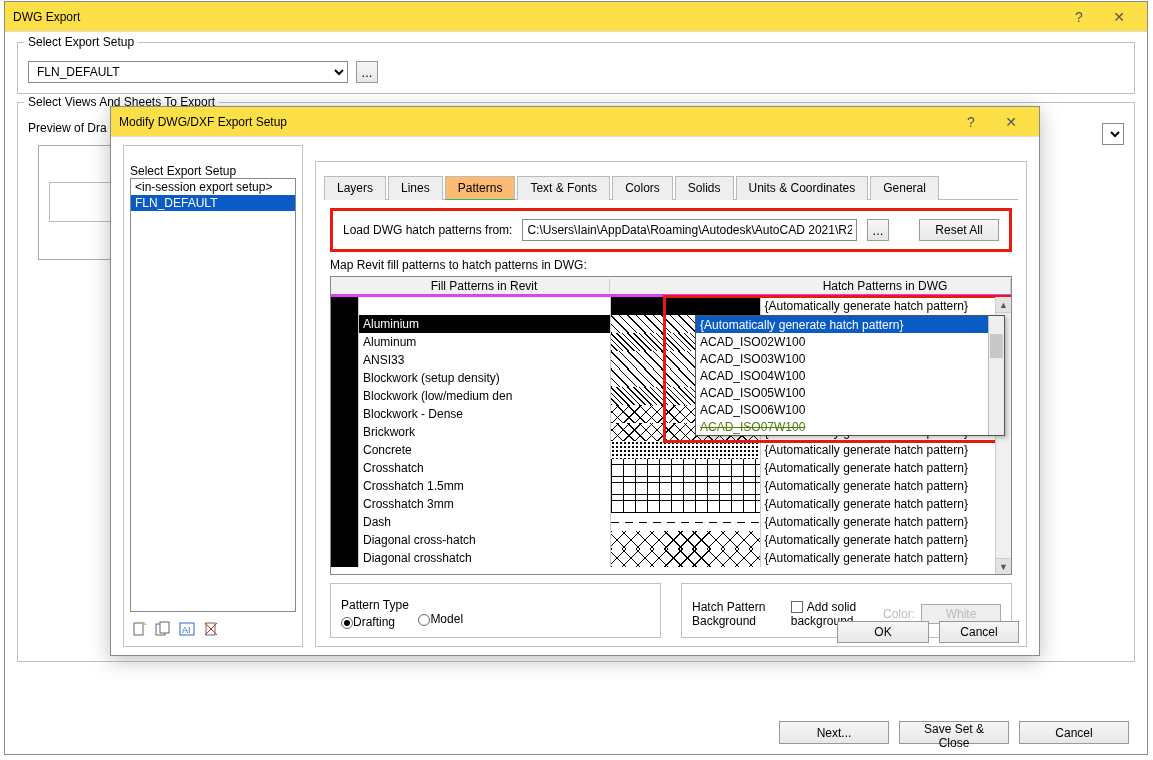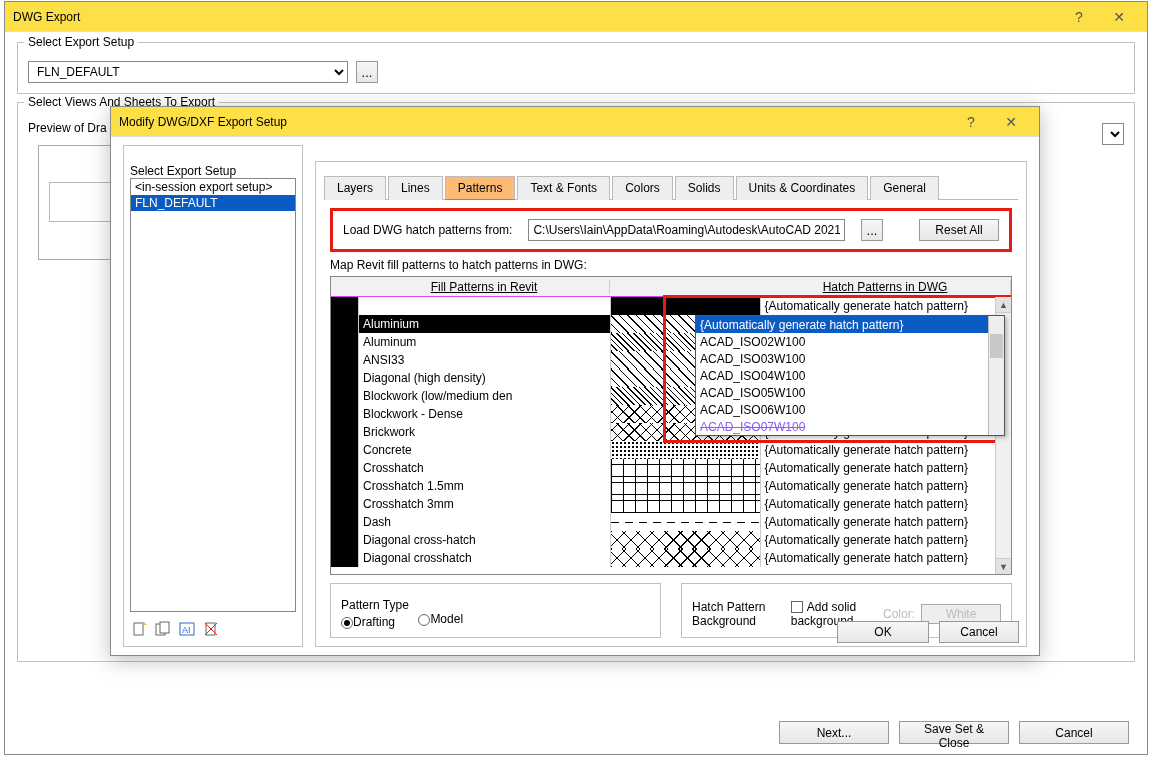--- a/index.html
+++ b/index.html
@@ -160,39 +160,38 @@
     top: 1px;
   }
   .tab.active {
     background: #fdba74;
     border-bottom: 1px solid #22c55e;
     z-index: 1;
   }
   .load-row {
     display: flex;
     align-items: center;
-    gap: 16px;
+    gap: 10px;
     border: 3px solid #e91a11;
     padding: 8px 10px;
     margin: 0 6px 6px 6px;
   }
   .table-wrap {
     flex: 1;
     border: 1px solid #888;
     margin: 2px 6px 8px 6px;
     position: relative;
     overflow: hidden;
   }
   .thead {
     display: flex;
     background: #f1f1f1;
-    border-bottom: 1px solid #d946ef;
+    border-bottom: 3px solid #d946ef;
     height: 20px;
     align-items: center;
-    text-decoration: underline;
   }
   .thead .col {
     border-right: 1px solid #ccc;
     padding: 0 4px;
     text-align: center;
   }
   .col-swatch { width: 28px; }
   .col-name { flex: 1.1; }
   .col-pattern { width: 150px; }
   .col-hatch { flex: 1.1; }
@@ -456,21 +455,21 @@
               <div class="chatch">{Automatically generate hatch pattern}</div>
             </div>
             <div class="trow">
               <div class="swatch"></div>
               <div class="cname">ANSI33</div>
               <div class="cpat pat-d1"></div>
               <div class="chatch">{Automatically generate hatch pattern}</div>
             </div>
             <div class="trow">
               <div class="swatch"></div>
-              <div class="cname">Diagonal (high density)</div>
+              <div class="cname">Blockwork (setup density)</div>
               <div class="cpat pat-d1"></div>
               <div class="chatch">{Automatically generate hatch pattern}</div>
             </div>
             <div class="trow">
               <div class="swatch"></div>
               <div class="cname">Blockwork (low/medium den</div>
               <div class="cpat pat-d2"></div>
               <div class="chatch">{Automatically generate hatch pattern}</div>
             </div>
             <div class="trow">
@@ -529,21 +528,21 @@
             </div>
           </div>
 
         <div class="dropdown">
           <div class="opt sel">{Automatically generate hatch pattern}</div>
           <div class="opt">ACAD_ISO02W100</div>
           <div class="opt">ACAD_ISO03W100</div>
           <div class="opt">ACAD_ISO04W100</div>
           <div class="opt">ACAD_ISO05W100</div>
           <div class="opt">ACAD_ISO06W100</div>
-          <div class="opt" style="text-decoration: line-through; color:#8b5cf6;">ACAD_ISO07W100</div>
+          <div class="opt" style="text-decoration: line-through; color:#4d7c0f;">ACAD_ISO07W100</div>
           <div class="sb">
               <div class="thumb"></div>
             </div>
         </div>
 
         <div class="redhl" style="left:332px; top:18px; width:364px; height:148px;"></div>
 
         <div class="scroll-v">
           <div class="up">▲</div>
           <div class="dn">▼</div>

